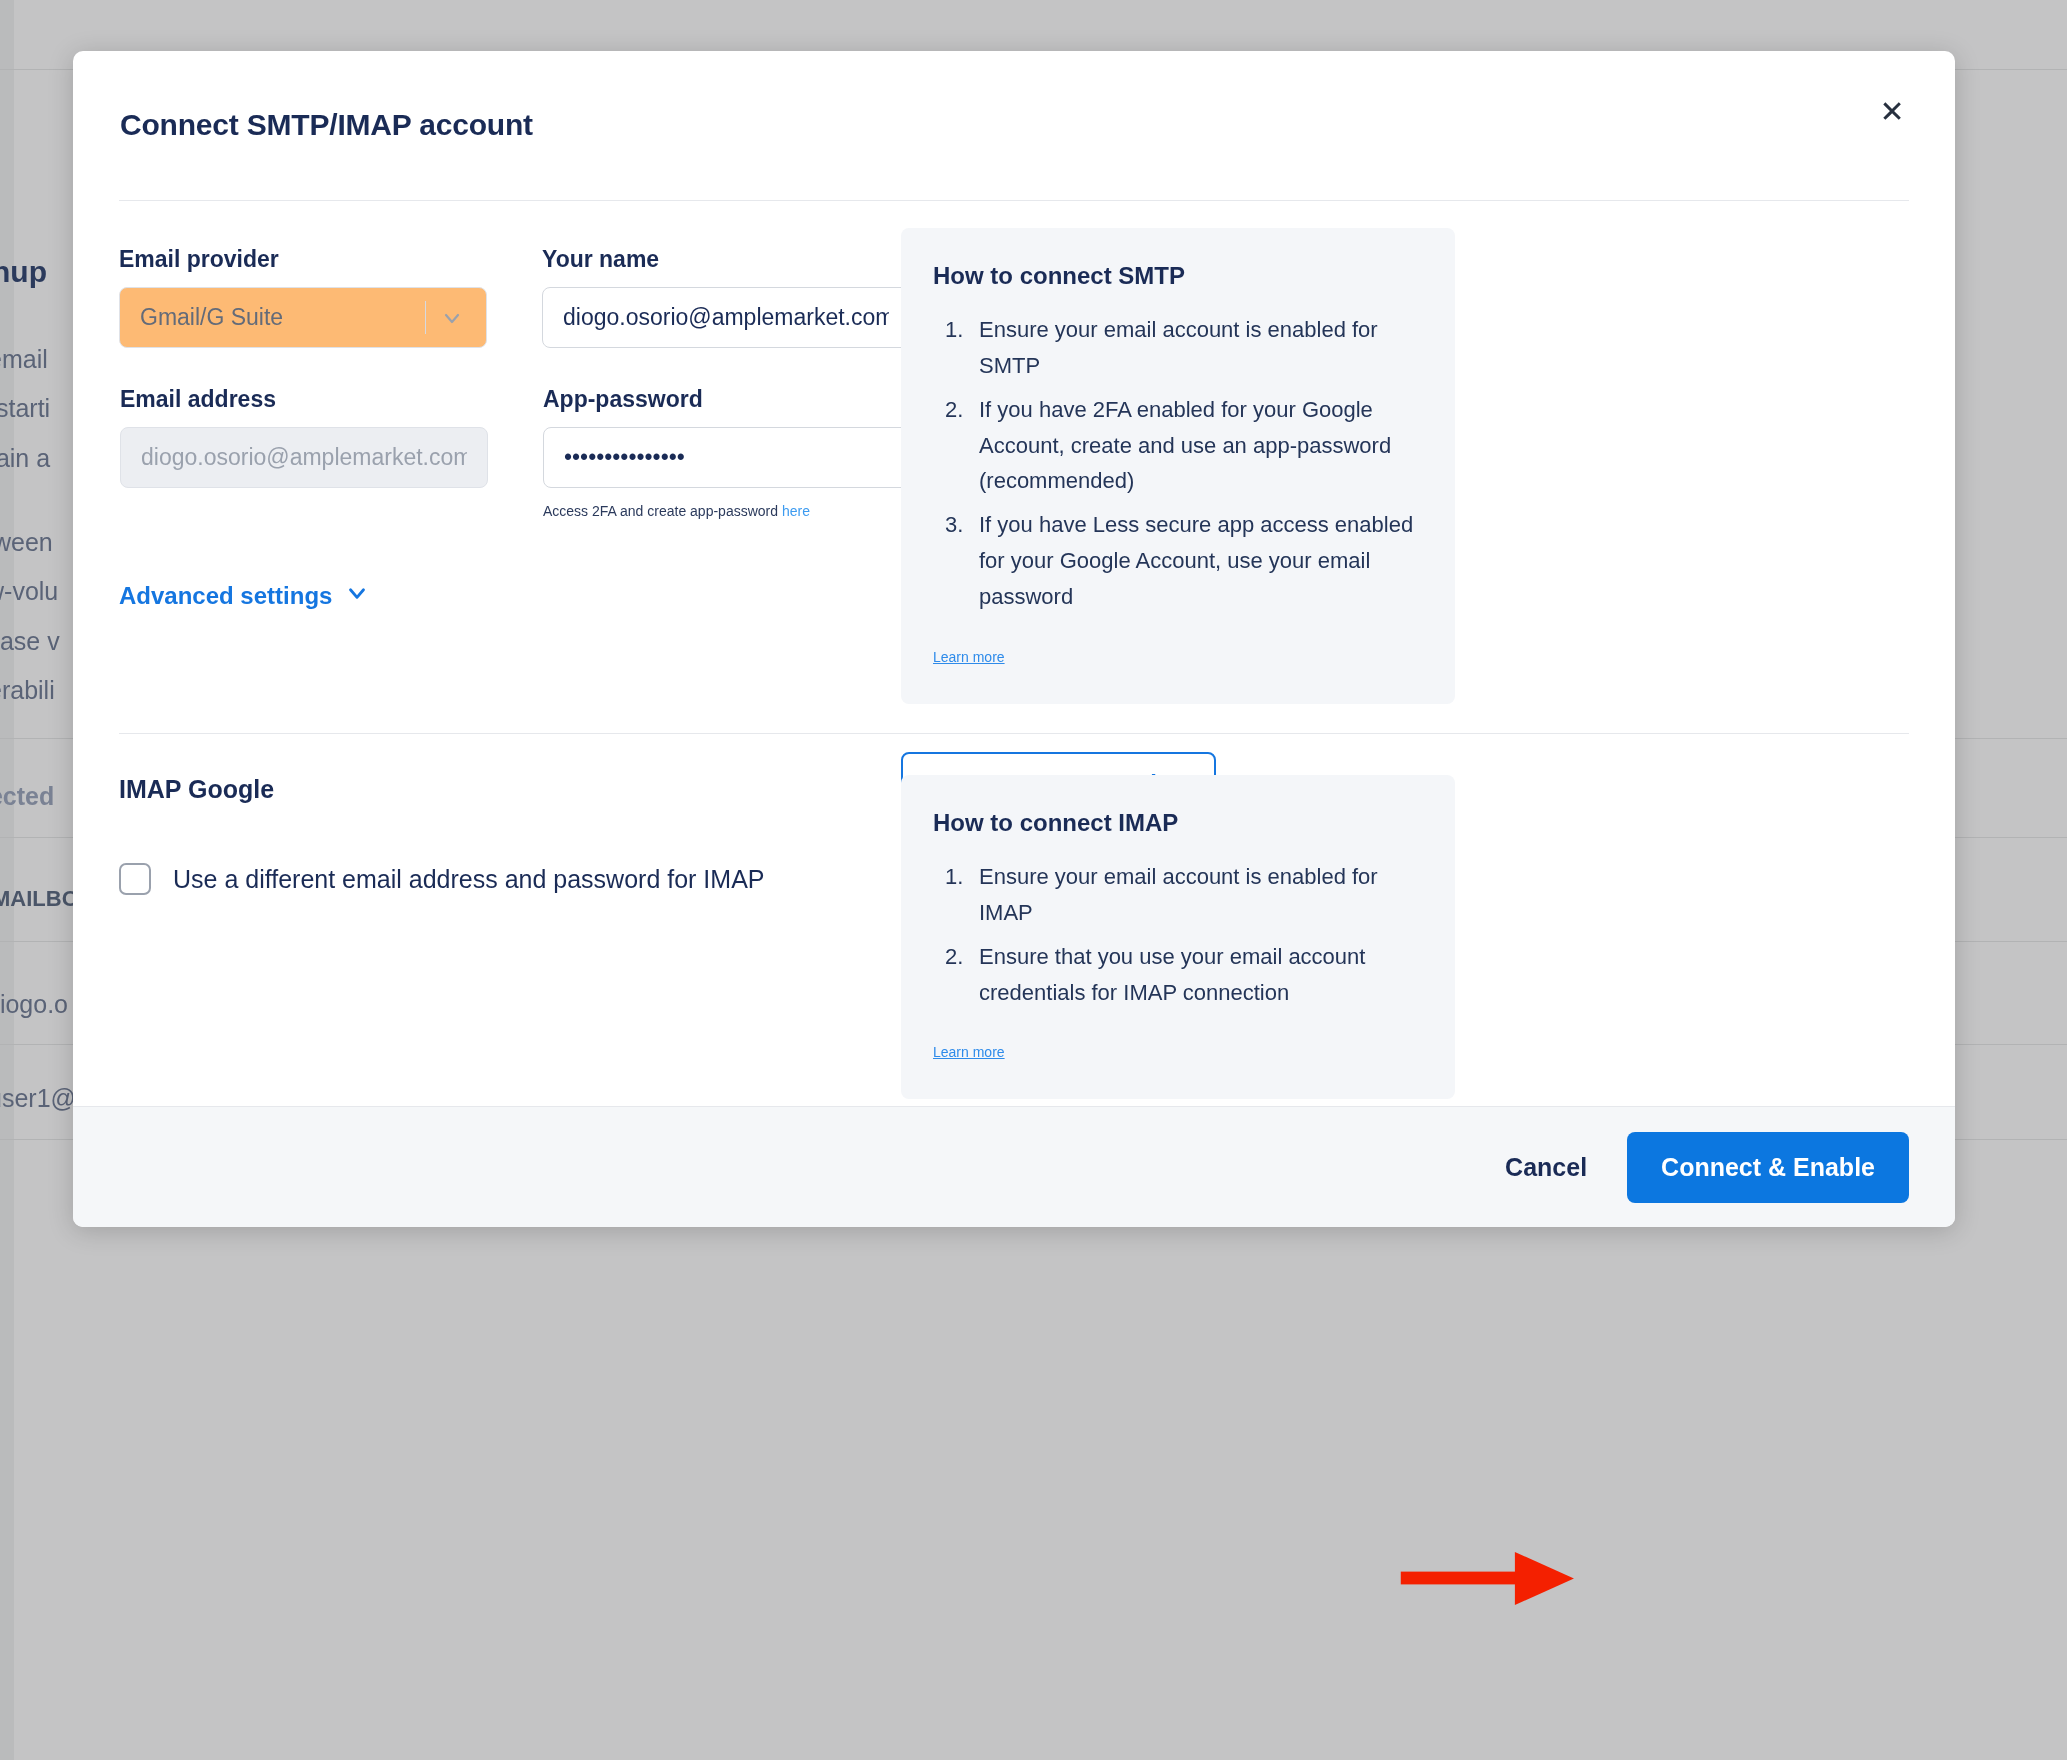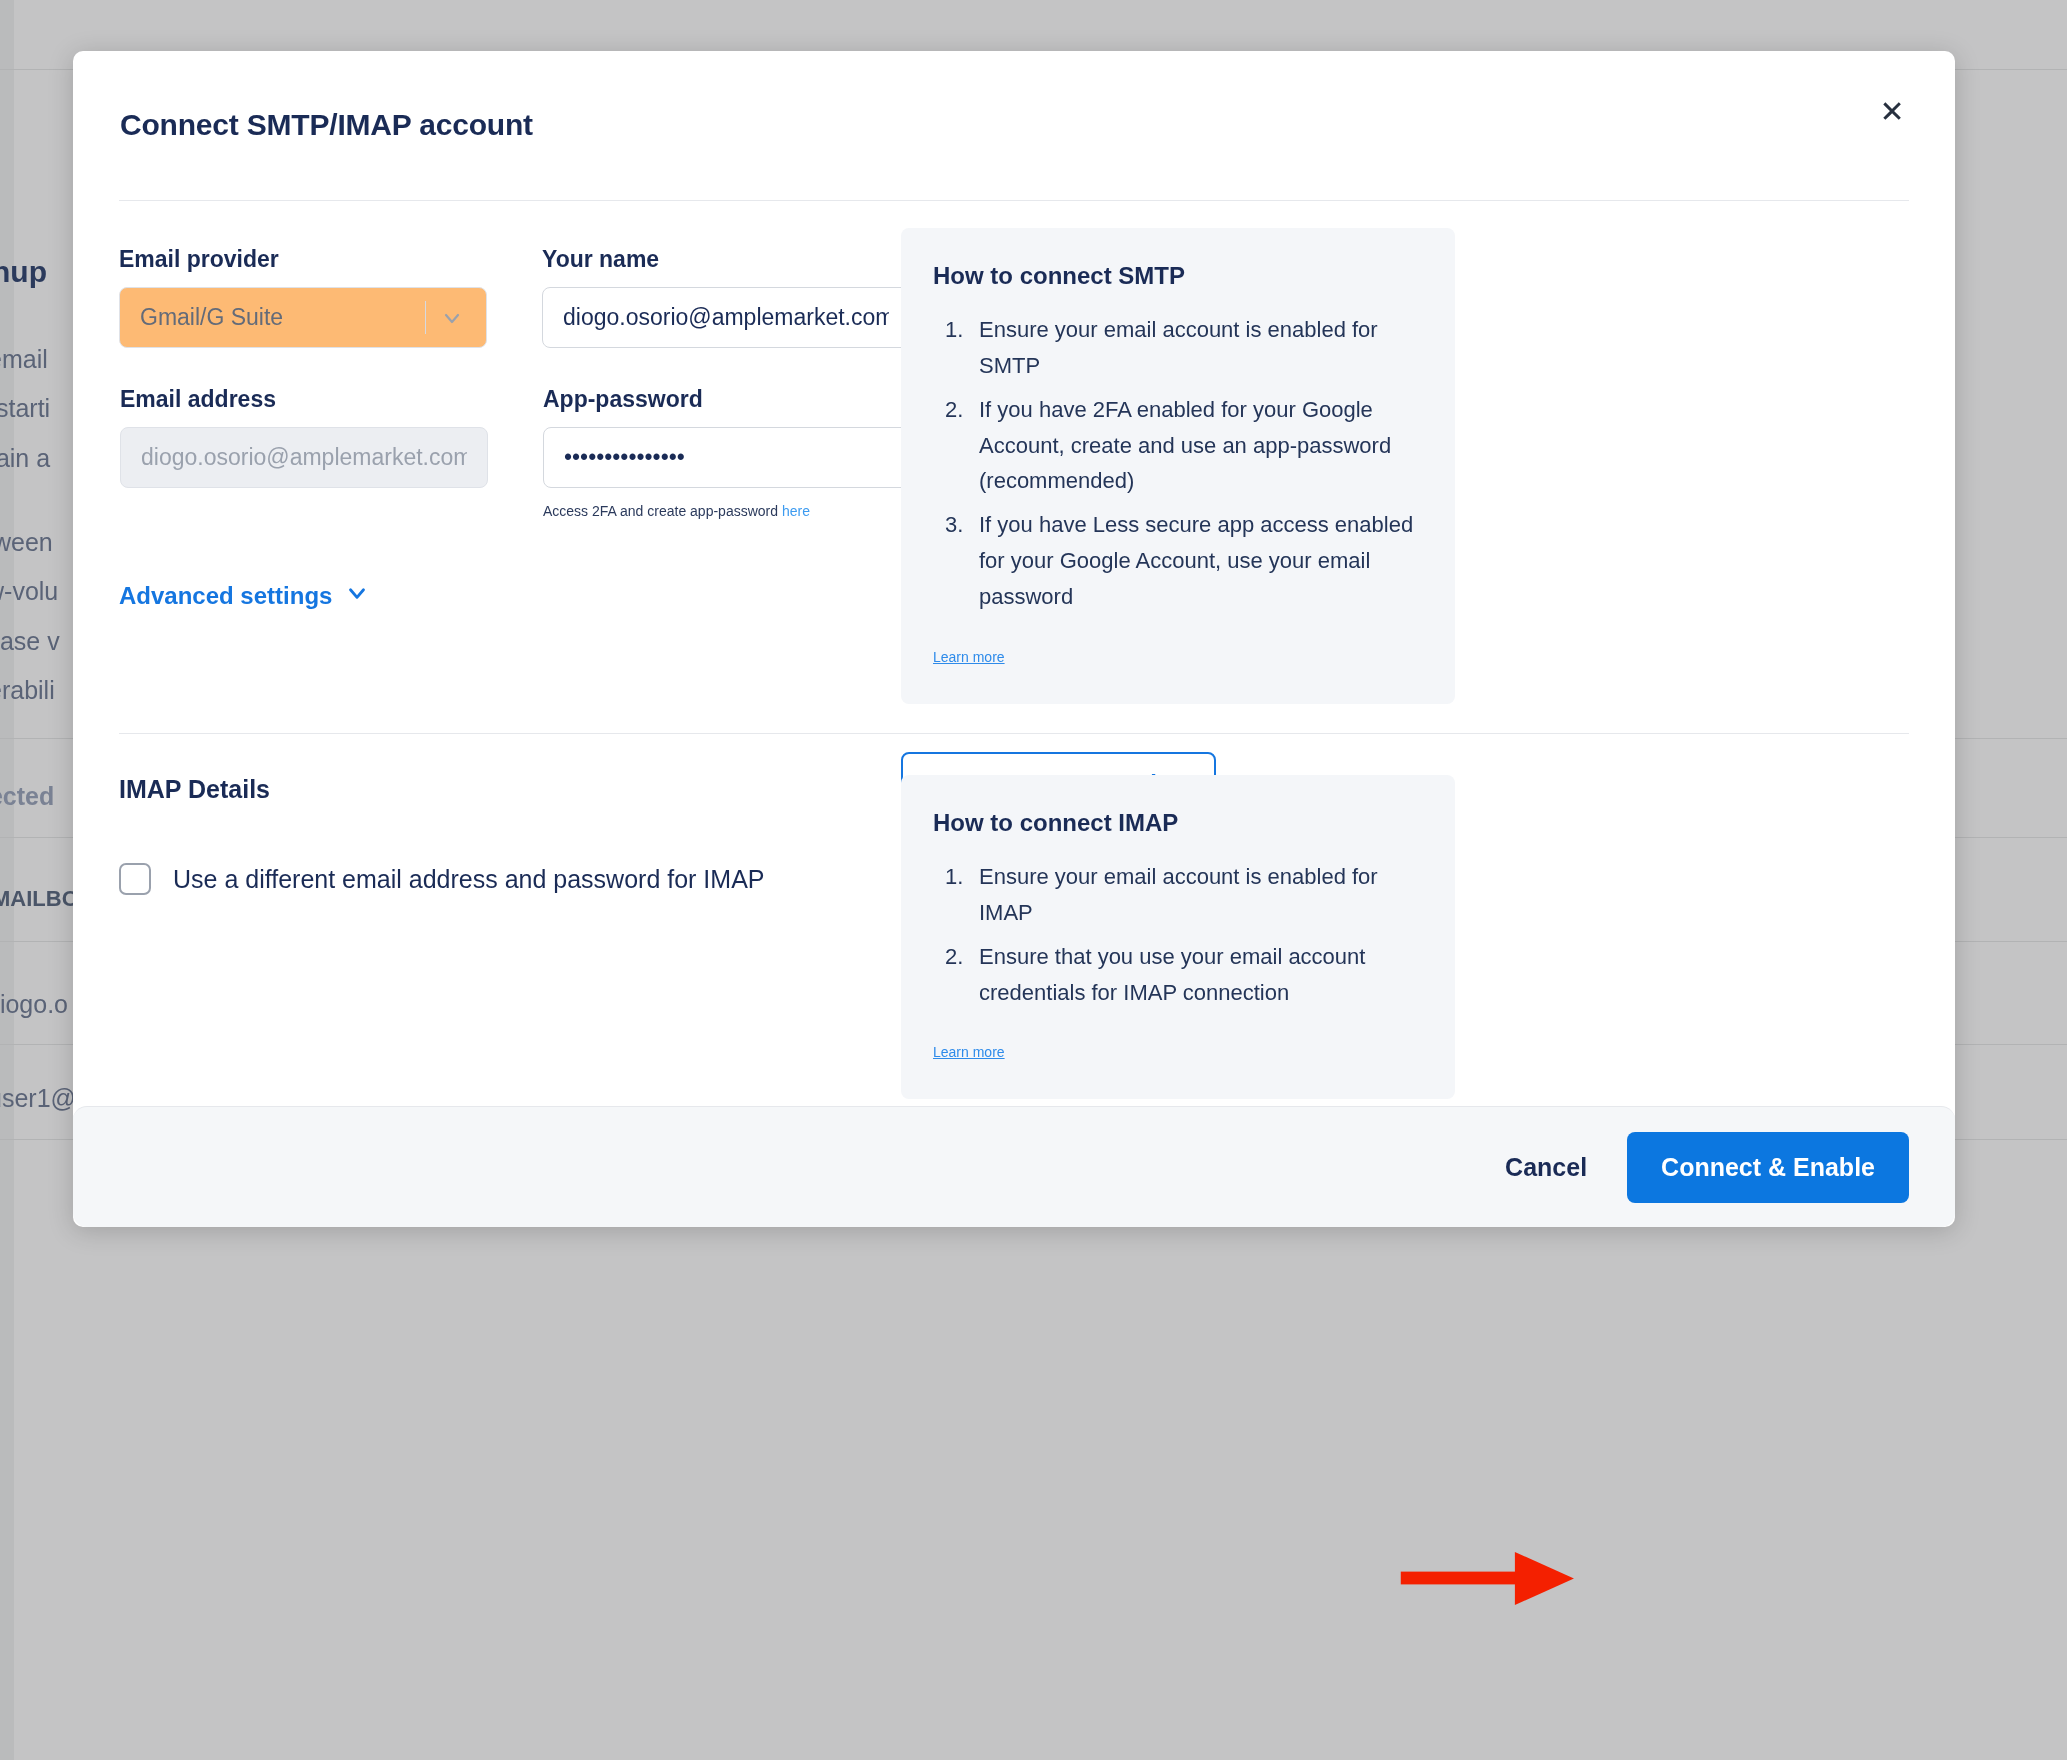--- a/index.html
+++ b/index.html
@@ -136,21 +136,21 @@
     width: 32px; height: 32px; border: 2px solid #9aa1ad; border-radius: 7px;
     background: #fff; flex: none; cursor: pointer;
   }
   .checkbox-label { font-size: 25px; color: #1a2b56; }
 
   
   .modal-foot {
     position: absolute; left: 0; right: 0; bottom: 0; height: 121px;
     background: #f5f7f9; border-top: 1px solid #e6e8ec;
     display: flex; align-items: center; justify-content: flex-end;
-    padding-right: 46px; gap: 40px; border-radius: 14px;
+    padding-right: 46px; gap: 40px;
   }
   .cancel-btn {
     background: none; border: none; cursor: pointer;
     font-size: 25px; font-weight: 700; color: #1a2b56;
     font-family: "Liberation Sans", sans-serif;
   }
   .primary-btn {
     background: #0c77e0; border: none; border-radius: 8px;
     color: #fff; font-size: 25px; font-weight: 700;
     padding: 21px 34px; cursor: pointer;
@@ -272,21 +272,21 @@
               <polyline points="4 12 10 18 20 6"></polyline>
             </svg>
         </span>
         <span class="status-text">SMTP authenticated successfully!</span>
       </div>
     </div>
 
     <div class="mid-divider" style="top:533px;"></div>
 
     <div class="col-left" style="top:533px;">
-      <div class="section-title" style="margin-top:42px;">IMAP Details</div>
+      <div class="section-title" style="margin-top:42px;">IMAP Google</div>
 
       <div class="checkbox-row" style="margin-top:59px;">
         <span class="checkbox"></span>
         <span class="checkbox-label">Use a different email address and password for IMAP</span>
       </div>
     </div>
 
     <div class="col-right" style="top:533px;">
       <div class="info-card" style="margin-top:42px;">
         <div class="info-title">How to connect IMAP</div>

